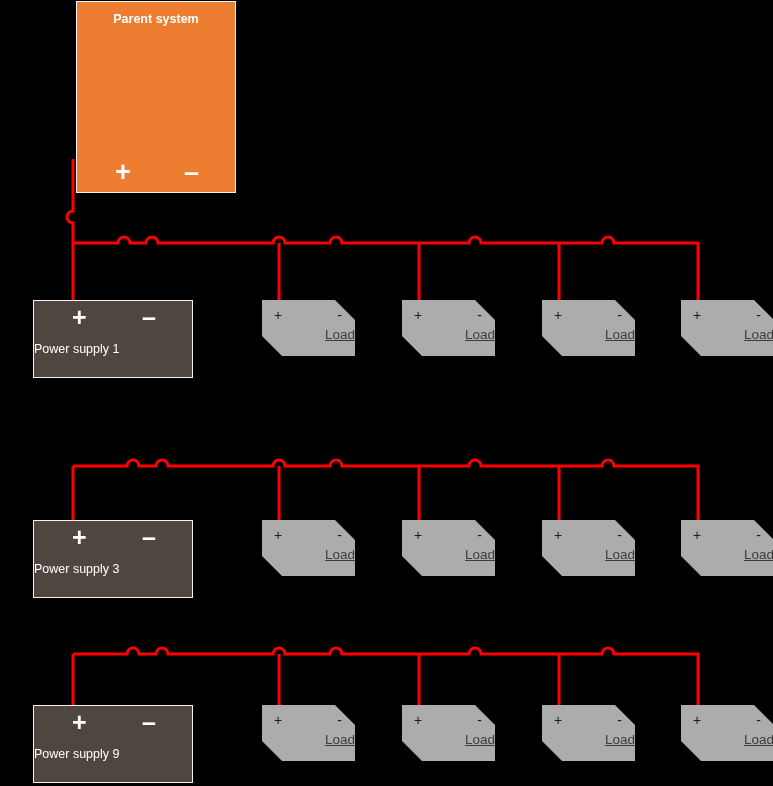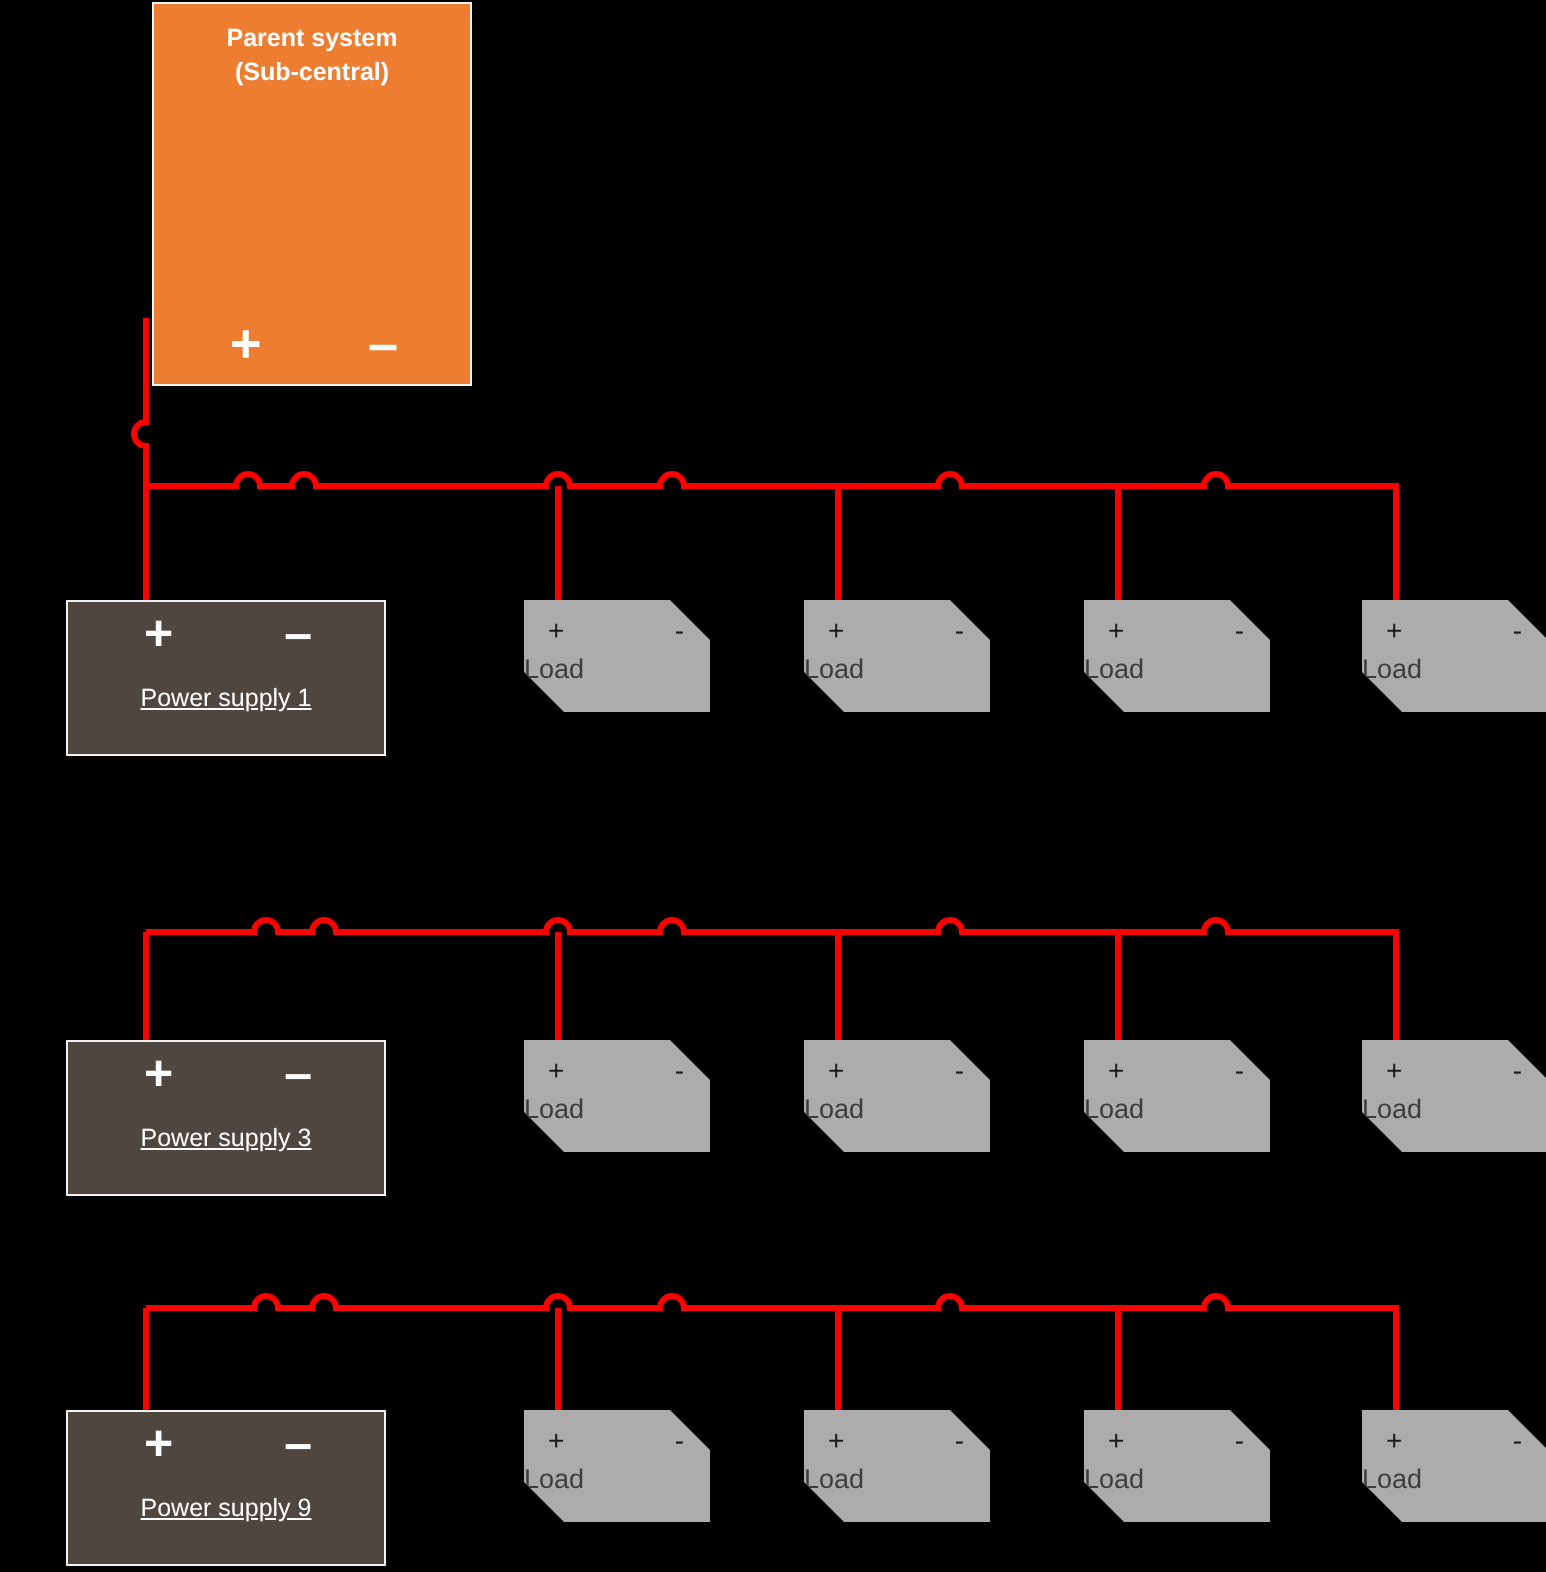--- a/index.html
+++ b/index.html
@@ -70,24 +70,23 @@
   .psu-box .terminal-row {
     top: 3px;
     padding: 0 36px 0 38px;
     font-size: 25px;
     line-height: 1.1;
   }
   .psu-label {
     position: absolute;
     left: 0; right: 0;
     top: 41px;
-    text-align: center;
+    text-align: left;
     font-size: 12.5px;
     color: #ffffff;
-    text-decoration: underline;
   }
   .psu-1 { top: 300px; }
   .psu-2 { top: 520px; }
   .psu-3 { top: 705px; }
   .load-box {
     width: 93px; height: 56px;
     background: var(--load_fill);
     clip-path: polygon(0 0, calc(100% - 20px) 0, 100% 20px, 100% 100%, 20px 100%, 0 calc(100% - 20px));
     color: #1c1c1c;
   }
@@ -100,23 +99,24 @@
   .load-minus {
     position: absolute;
     right: 13px; top: 8px;
     font-size: 14px;
     line-height: 1;
   }
   .load-label {
     position: absolute;
     left: 0; right: 0;
     top: 27px;
-    text-align: left;
+    text-align: right;
     font-size: 13.5px;
     color: #3d3d3d;
+    text-decoration: underline;
   }
   .lcol-1 { left: 262px; }
   .lcol-2 { left: 402px; }
   .lcol-3 { left: 542px; }
   .lcol-4 { left: 681px; }
   .lrow-1 { top: 300px; }
   .lrow-2 { top: 520px; }
   .lrow-3 { top: 705px; }
 </style>
 </head>
@@ -142,21 +142,20 @@
     <path d="M 73 706 V 654"></path>
     <path d="M 73 654 H 127 A 6 6 0 0 1 139 654 H 156 A 6 6 0 0 1 168 654 H 273 A 6 6 0 0 1 285 654 H 330 A 6 6 0 0 1 342 654 H 469 A 6 6 0 0 1 481 654 H 602 A 6 6 0 0 1 614 654 H 698 V 706"></path>
     <path d="M 279 654 V 706"></path>
     <path d="M 419 654 V 706"></path>
     <path d="M 559 654 V 706"></path>
   </svg>
 
   <div class="box parent-box">
     <div class="parent-title">
       <div>Parent system</div>
-      <div>(Sub-central)</div>
     </div>
     <div class="terminal-row">
       <span>+</span>
       <span>–</span>
     </div>
   </div>
 
   <div class="box psu-box psu-1">
     <div class="terminal-row">
       <span>+</span>

